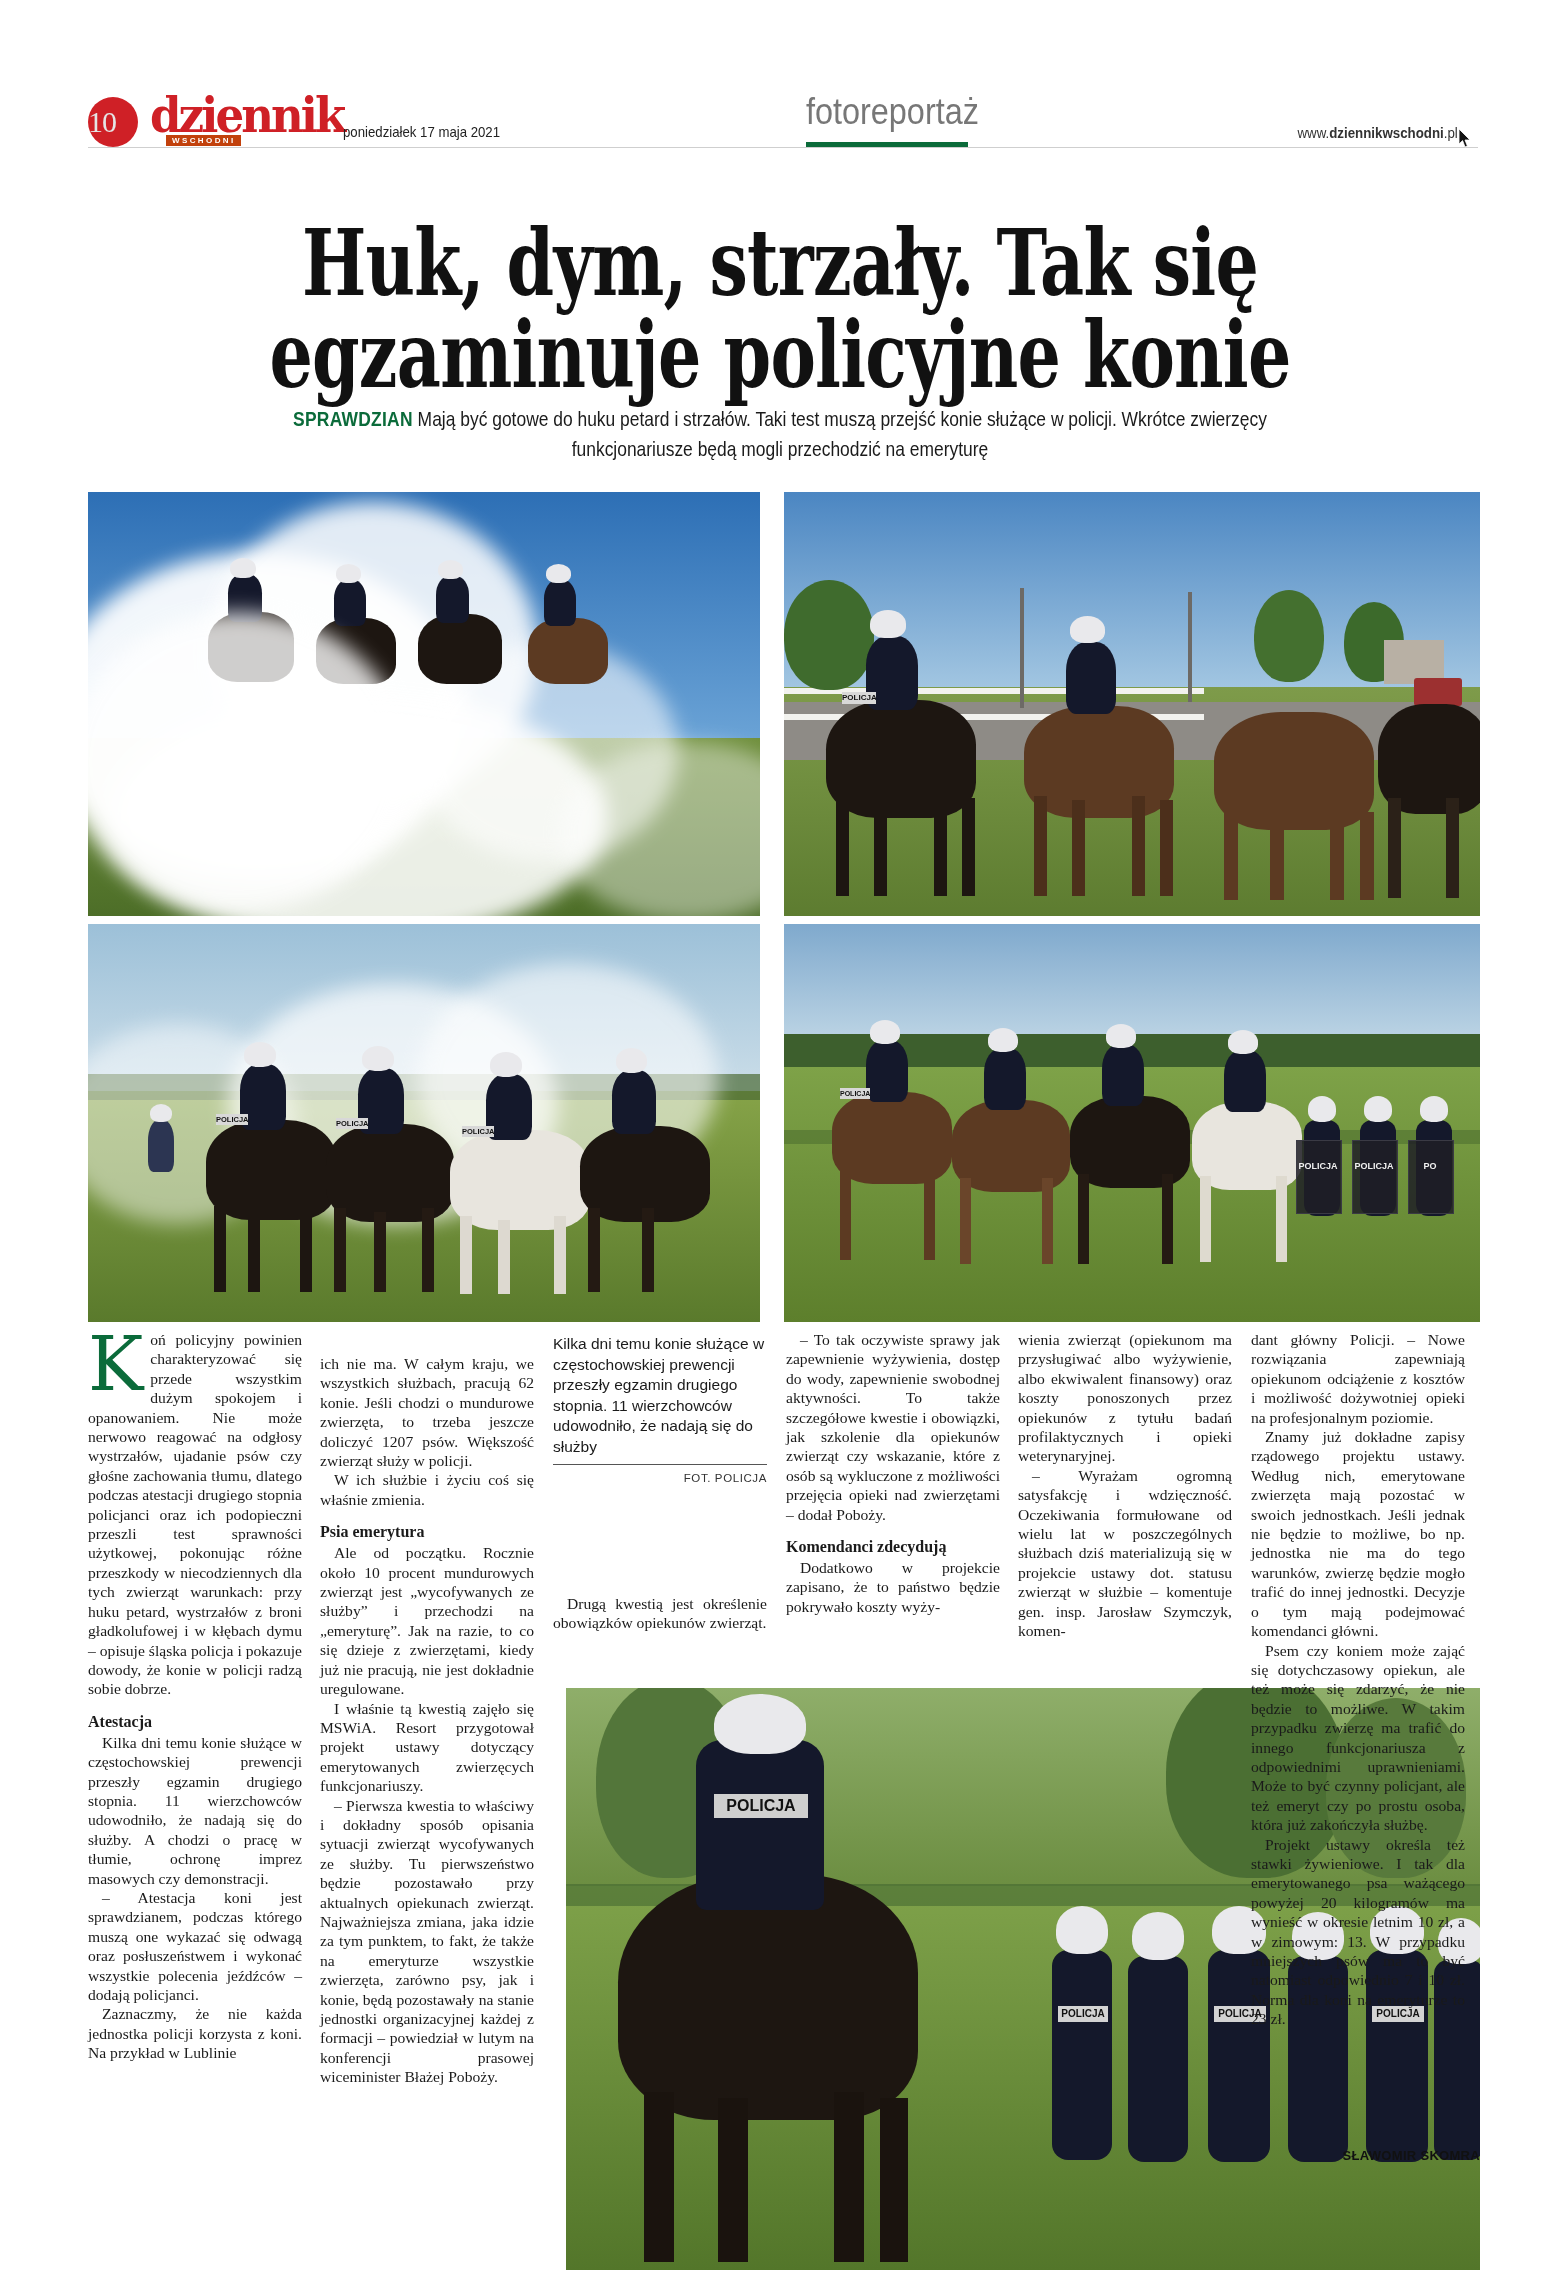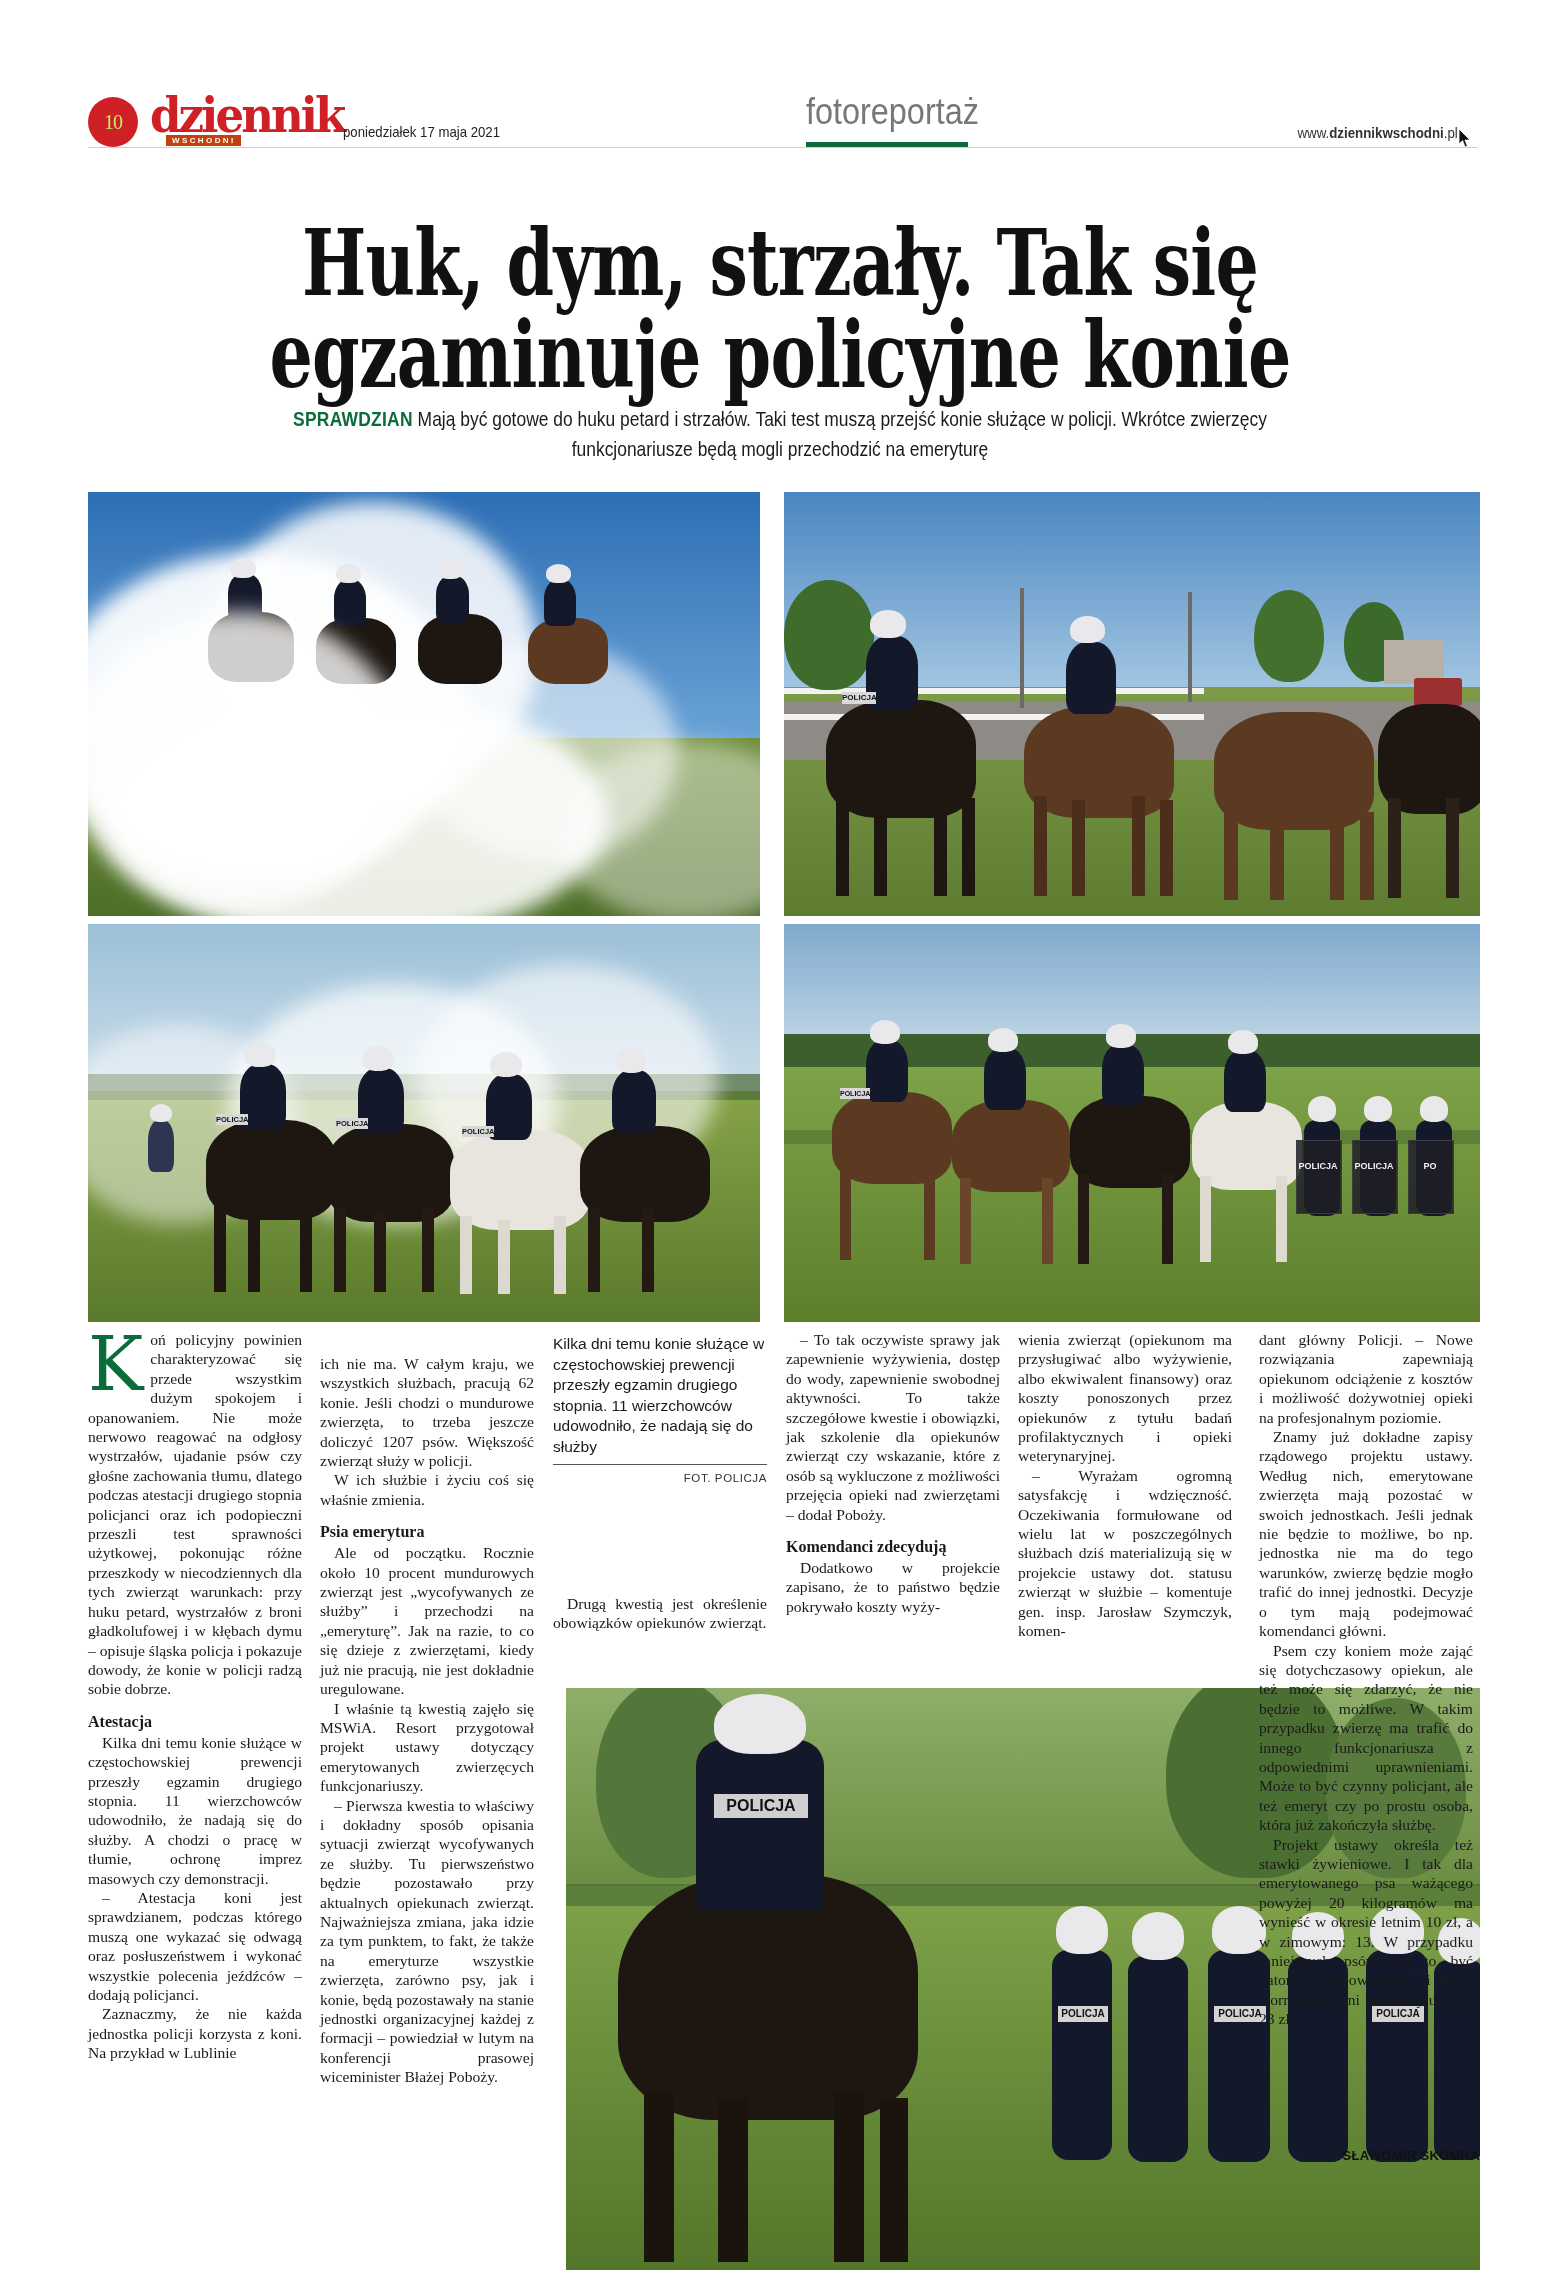--- a/index.html
+++ b/index.html
@@ -1,22 +1,22 @@
 <!DOCTYPE html>
 <html><head>
 <meta charset="utf-8">
 <style>
   html,body{margin:0;padding:0;background:#fff;}
   body{width:1558px;height:2281px;font-family:"Liberation Serif",serif;color:#1a1a1a;position:relative;overflow:hidden;}
   .page{position:absolute;inset:0;background:#fff;}
 
   
   .masthead{position:absolute;left:88px;top:95px;width:1390px;height:58px;}
-  .page-num{position:absolute;left:0;top:2px;width:50px;height:50px;border-radius:50%;background:#cf2026;color:#bef264;
-            font-family:"Liberation Serif",serif;font-size:20px;line-height:50px;text-align:center;font-weight:400;letter-spacing:-1px;}
+  .page-num{position:absolute;left:0;top:2px;width:50px;height:50px;border-radius:50%;background:#cf2026;color:#e5e5e5;
+            font-family:"Liberation Serif",serif;font-size:30px;line-height:50px;font-weight:400;letter-spacing:-1px;}
   .logo-wrap{position:absolute;left:62px;top:-4px;}
   .logo-text{font-family:"DejaVu Serif",serif;font-weight:700;font-size:49px;line-height:49px;color:#cf2026;
              letter-spacing:-3.2px;transform:scaleX(.92);transform-origin:left top;}
   .logo-sub{position:absolute;left:78px;top:40px;background:#c2410c;color:#fff;font-family:"Liberation Sans",sans-serif;
             font-size:8px;font-weight:700;letter-spacing:2.4px;padding:1px 5px 1px 6px;}
   .issue-date{position:absolute;left:255px;top:28px;font-family:"Liberation Sans",sans-serif;font-size:15px;color:#222;
               transform:scaleX(.88);transform-origin:left top;letter-spacing:0px;}
   .section-name{position:absolute;left:718px;top:-4px;font-family:"Liberation Sans",sans-serif;font-weight:300;font-size:36px;
                 color:#777;transform:scaleX(.9);transform-origin:left top;}
   .section-rule{position:absolute;left:718px;top:47px;width:162px;height:5px;background:#0b6b3a;}
@@ -48,21 +48,21 @@
 
   
   .col{position:absolute;top:1330px;width:214px;font-size:15.6px;line-height:19.4px;text-align:justify;
        font-family:"Liberation Serif",serif;-webkit-hyphens:auto;hyphens:auto;}
   .c1{left:88px;height:860px;}
   .c2{left:320px;height:860px;margin-top:24px;}
   .c3b{position:absolute;left:553px;top:1594px;width:214px;font-size:15.6px;line-height:19.4px;text-align:justify;
        font-family:"Liberation Serif",serif;}
   .c4{left:786px;height:320px;}
   .c5{left:1018px;height:860px;}
-  .c6{left:1251px;height:860px;margin-left:8px;}
+  .c6{left:1251px;height:860px;}
   .col p{margin:0 0 0 0;text-indent:14px;}
   .col p.noind{text-indent:0;}
   .col h3{margin:13px 0 2px 0;font-size:16px;line-height:19px;font-weight:700;text-indent:0;font-family:"Liberation Serif",serif;}
   .dropcap{float:left;font-family:"DejaVu Serif",serif;font-weight:400;font-size:74px;line-height:60px;color:#0b6b3a;
            padding:2px 7px 0 0;margin-top:2px;}
 
   
   .caption{position:absolute;left:553px;top:1334px;width:214px;font-family:"Liberation Sans",sans-serif;
            font-size:15.5px;line-height:20.5px;color:#1b1b1b;}
   .caption .cap-rule{margin-top:7px;border-top:1px solid #555;}

